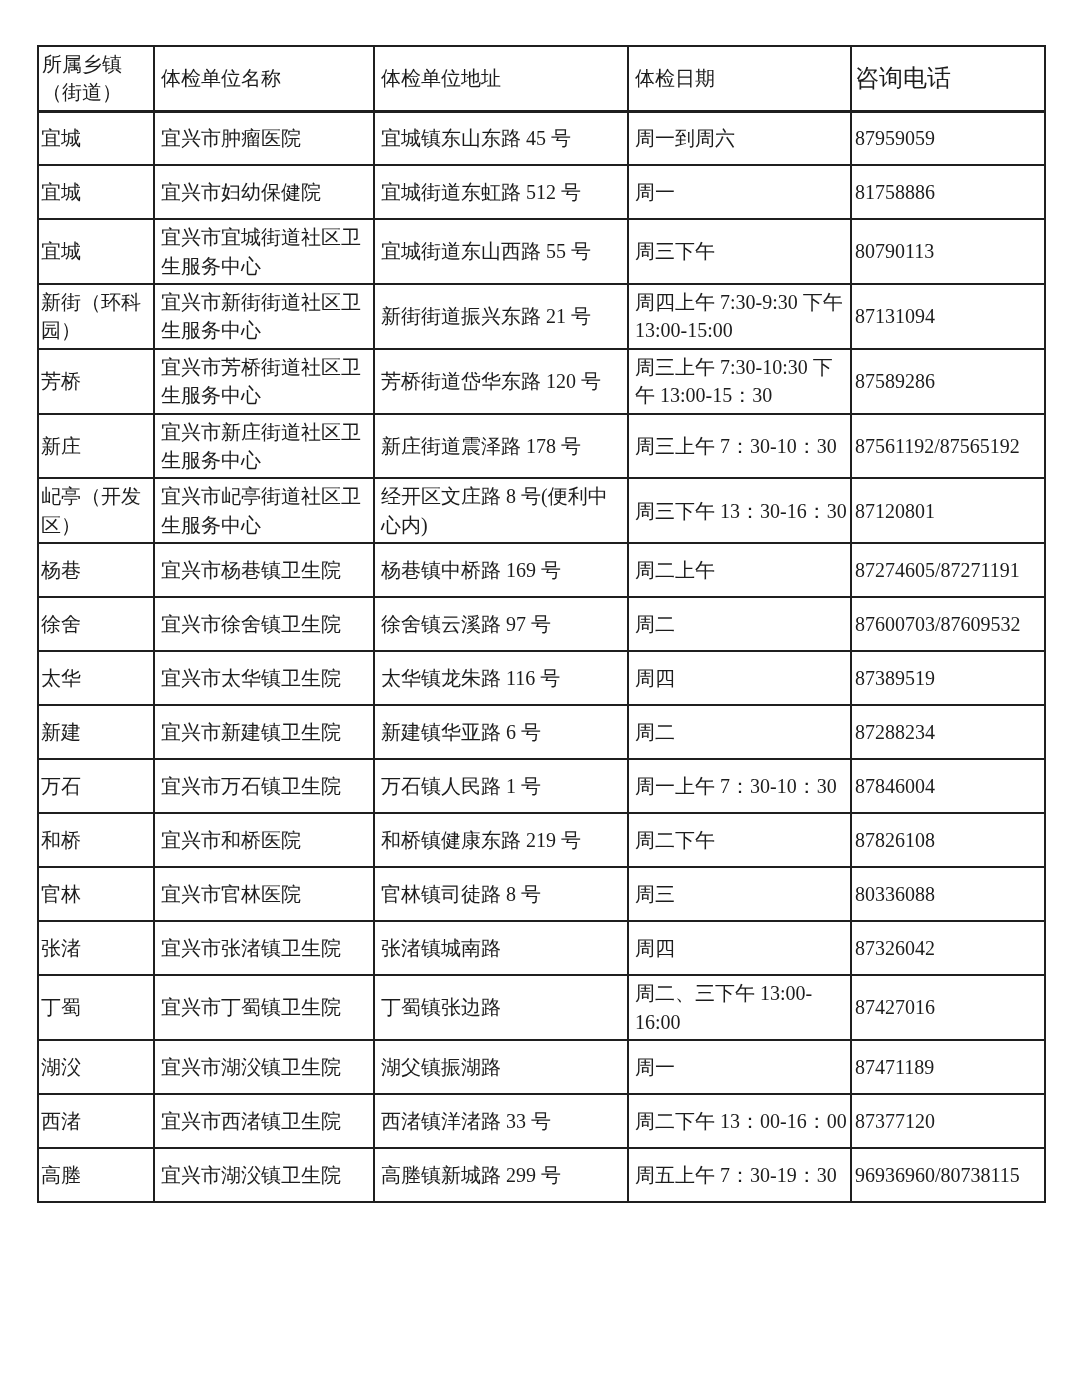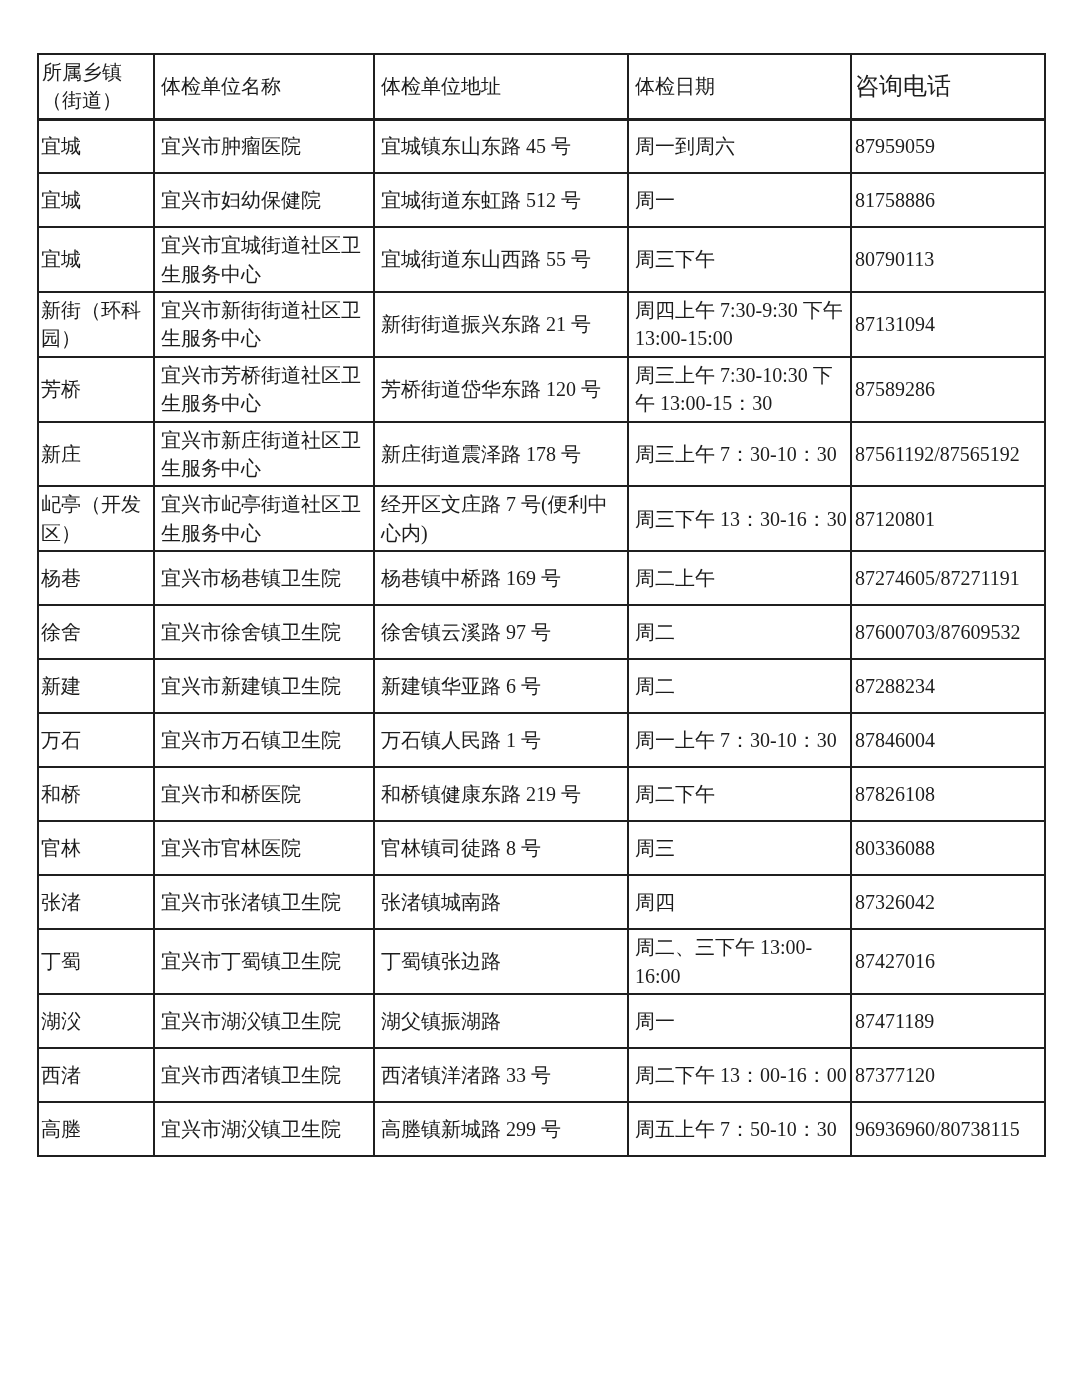--- a/index.html
+++ b/index.html
@@ -11,21 +11,21 @@
   body {
     width: 1080px;
     height: 1399px;
     position: relative;
     font-family: "Liberation Serif", "DejaVu Serif", serif;
     color: #1c1c1c;
   }
   .table-wrap {
     position: absolute;
     left: 37px;
-    top: 53px;
+    top: 45px;
     width: 804px;
   }
   table.exam-table {
     border-collapse: collapse;
     table-layout: fixed;
     width: 1007px;
     background: #ffffff;
   }
   .exam-table th,
   .exam-table td {
@@ -139,41 +139,48 @@
     <td class="c-town">新庄</td>
     <td class="c-name">宜兴市新庄街道社区卫生服务中心</td>
     <td class="c-addr">新庄街道震泽路 178 号</td>
     <td class="c-date">周三上午 7：30-10：30</td>
     <td class="c-phone">87561192/87565192</td>
   </tr>
 
   <tr>
     <td class="c-town">屺亭（开发区）</td>
     <td class="c-name">宜兴市屺亭街道社区卫生服务中心</td>
-    <td class="c-addr">经开区文庄路 7 号(便利中心内)</td>
+    <td class="c-addr">经开区文庄路 8 号(便利中心内)</td>
     <td class="c-date">周三下午 13：30-16：30</td>
     <td class="c-phone">87120801</td>
   </tr>
 
   <tr>
     <td class="c-town">杨巷</td>
     <td class="c-name">宜兴市杨巷镇卫生院</td>
     <td class="c-addr">杨巷镇中桥路 169 号</td>
     <td class="c-date">周二上午</td>
     <td class="c-phone">87274605/87271191</td>
   </tr>
 
   <tr>
     <td class="c-town">徐舍</td>
     <td class="c-name">宜兴市徐舍镇卫生院</td>
     <td class="c-addr">徐舍镇云溪路 97 号</td>
     <td class="c-date">周二</td>
     <td class="c-phone">87600703/87609532</td>
   </tr>
 
+  <tr>
+    <td class="c-town">太华</td>
+    <td class="c-name">宜兴市太华镇卫生院</td>
+    <td class="c-addr">太华镇龙朱路 116 号</td>
+    <td class="c-date">周四</td>
+    <td class="c-phone">87389519</td>
+  </tr>
 
   <tr>
     <td class="c-town">新建</td>
     <td class="c-name">宜兴市新建镇卫生院</td>
     <td class="c-addr">新建镇华亚路 6 号</td>
     <td class="c-date">周二</td>
     <td class="c-phone">87288234</td>
   </tr>
 
 
@@ -230,18 +237,18 @@
     <td class="c-name">宜兴市西渚镇卫生院</td>
     <td class="c-addr">西渚镇洋渚路 33 号</td>
     <td class="c-date">周二下午 13：00-16：00</td>
     <td class="c-phone">87377120</td>
   </tr>
 
   <tr>
     <td class="c-town">高塍</td>
     <td class="c-name">宜兴市湖㳇镇卫生院</td>
     <td class="c-addr">高塍镇新城路 299 号</td>
-    <td class="c-date">周五上午 7：50-10：30</td>
+    <td class="c-date">周五上午 7：30-19：30</td>
     <td class="c-phone">96936960/80738115</td>
   </tr>
 </tbody>
   </table>
 </div>
 
 </body></html>

